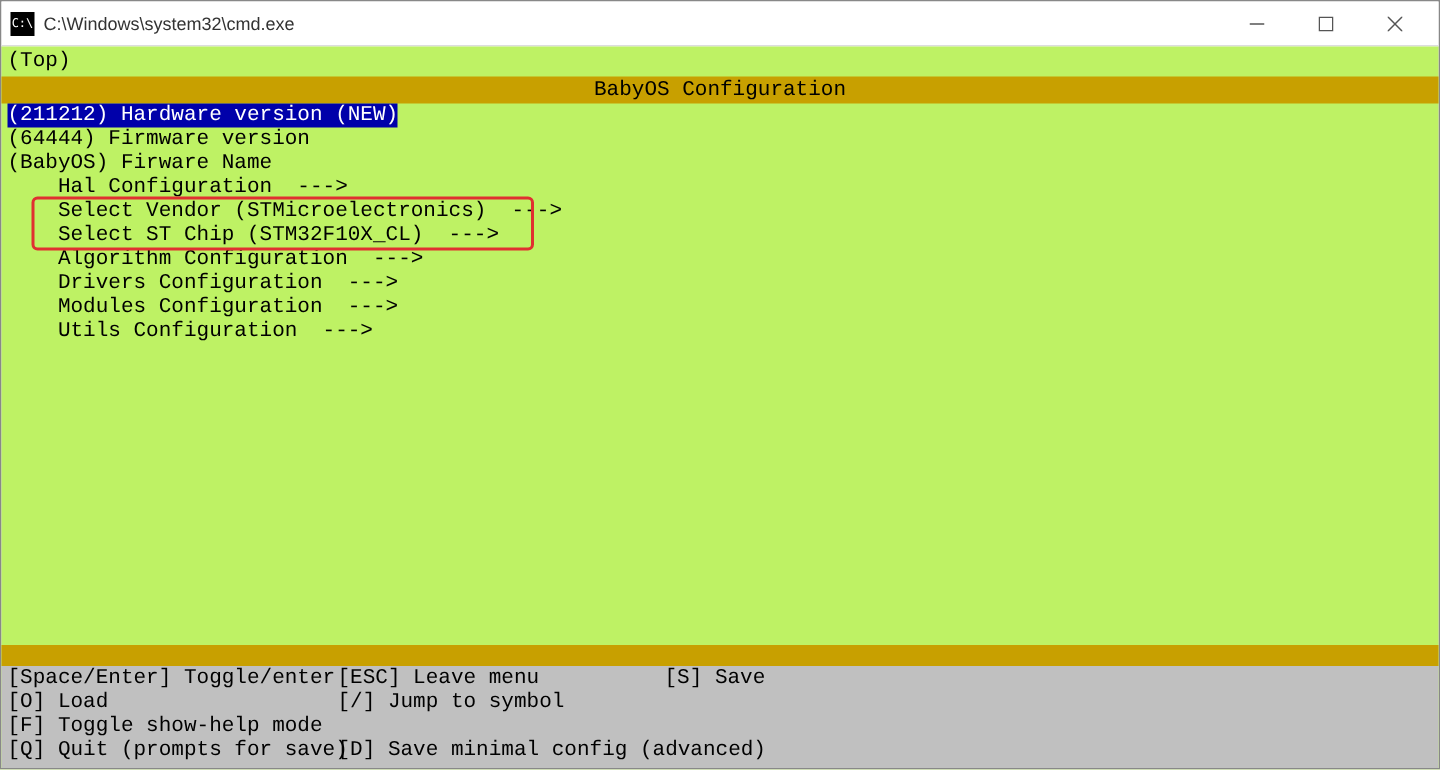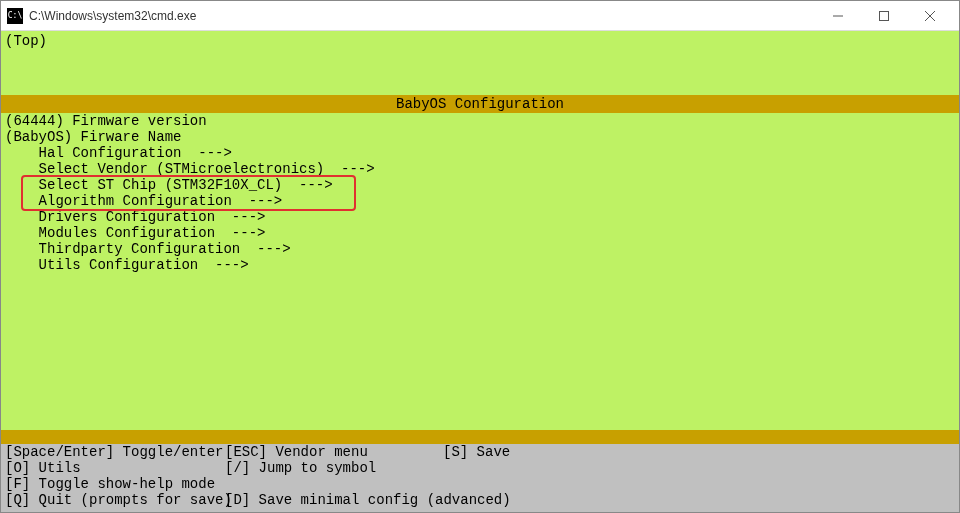--- a/index.html
+++ b/index.html
@@ -63,21 +63,20 @@
   }
   .top-line {
     padding: 2px 4px;
     color: #000;
   }
   .banner {
     background: #c8a000;
     color: #000;
     text-align: center;
     padding: 1px 0;
-    margin-top: 44px;
   }
   .menu-area {
     flex: 1;
     padding: 0;
     color: #000;
     position: relative;
   }
   .menu-line {
     padding: 0 4px;
     white-space: pre;
@@ -137,44 +136,44 @@
           </svg>
       </div>
     </div>
   </div>
 
   <div class="content">
     <div class="top-line">(Top)</div>
     <div class="banner">BabyOS Configuration</div>
 
     <div class="menu-area">
+      <div class="menu-line indent1"><span class="selected">(211212) Hardware version (NEW)</span></div>
       <div class="menu-line indent1">(64444) Firmware version</div>
       <div class="menu-line indent1">(BabyOS) Firware Name</div>
       <div class="menu-line indent1">    Hal Configuration  ---&gt;</div>
       <div class="menu-line indent1">    Select Vendor (STMicroelectronics)  ---&gt;</div>
       <div class="menu-line indent1">    Select ST Chip (STM32F10X_CL)  ---&gt;</div>
       <div class="menu-line indent1">    Algorithm Configuration  ---&gt;</div>
       <div class="menu-line indent1">    Drivers Configuration  ---&gt;</div>
       <div class="menu-line indent1">    Modules Configuration  ---&gt;</div>
-      <div class="menu-line indent1">    Thirdparty Configuration  ---&gt;</div>
       <div class="menu-line indent1">    Utils Configuration  ---&gt;</div>
 
       <div class="highlight-box" style="left:20px; top:62px; width:335px; height:36px;"></div>
     </div>
 
     <div class="footer-bar"></div>
 
     <div class="help-area">
       <div class="help-row">
         <span class="help-col1">[Space/Enter] Toggle/enter</span>
-        <span class="help-col2">[ESC] Vendor menu</span>
+        <span class="help-col2">[ESC] Leave menu</span>
         <span class="help-col3">[S] Save</span>
       </div>
       <div class="help-row">
-        <span class="help-col1">[O] Utils</span>
+        <span class="help-col1">[O] Load</span>
         <span class="help-col3">[/] Jump to symbol</span>
       </div>
       <div class="help-row">
         <span class="help-col1">[F] Toggle show-help mode</span>
       </div>
       <div class="help-row">
         <span class="help-col1">[Q] Quit (prompts for save)</span>
         <span class="help-col2">[D] Save minimal config (advanced)</span>
         <span class="help-col3"></span>
       </div>

